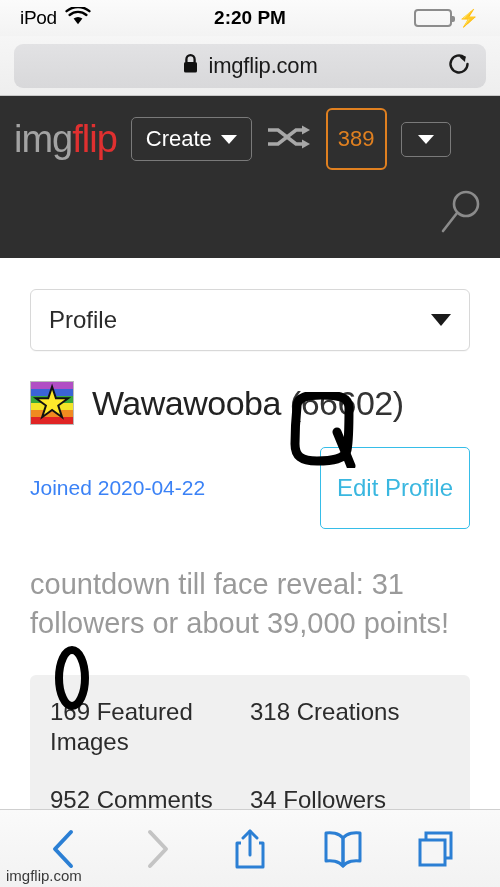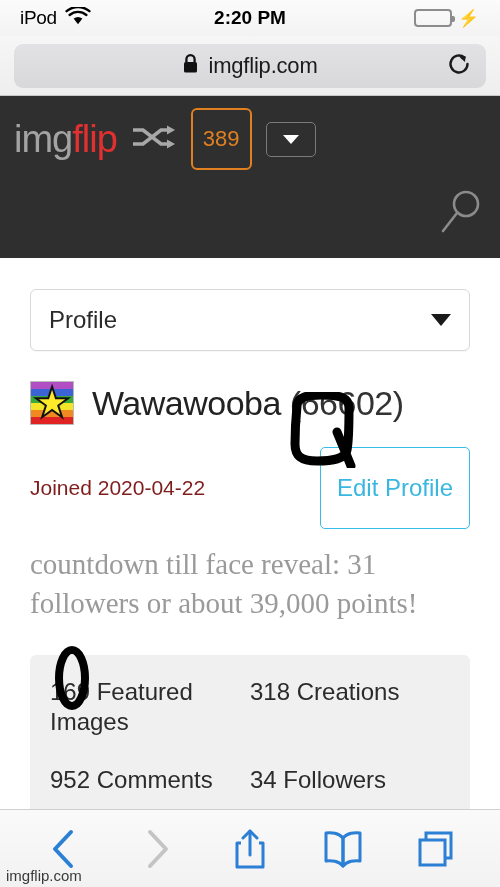--- a/index.html
+++ b/index.html
@@ -101,28 +101,28 @@
     position:absolute; left:50%; top:50%; transform:translate(-50%,-50%);
     font-size: 42px; line-height: 1; color:#ffe92b;
     -webkit-text-stroke: 2px #111; text-shadow: 0 0 0 #111;
   }
   .username {
     font-size: 34px; color:#222; margin-left: 18px; letter-spacing:-0.5px; white-space:nowrap;
   }
   .username .pts { color:#333; }
 
   .meta-row { display:flex; align-items:center; margin-top: 22px; }
-  .joined { font-size:21px; color:#7f1d1d; }
+  .joined { font-size:21px; color:#3b82f6; }
   .btn-edit {
     margin-left:auto; border:1px solid #36bde8; border-radius:5px; color:#3ab7e0;
     font-size:24px; padding: 26px 16px; background:#fff;
   }
 
   .bio {
-    margin-top: 16px; font-family: Liberation Serif, serif;
+    margin-top: 36px; font-family: Liberation Sans, sans-serif;
     font-size: 29px; line-height: 1.35; color:#9a9a9a;
   }
 
   .stats {
     margin-top: 32px; background:#f0f0f0; border-radius:6px;
     padding: 22px 20px 24px 20px;
     display:grid; grid-template-columns: 1fr 1fr; row-gap: 28px;
   }
   .stat { font-size: 24px; color:#2b2b2b; line-height:1.25; }
 
@@ -187,20 +187,24 @@
         </svg>
       </span>
     </div>
   </div>
 
   <div class="site-header">
     <div class="hdr-row">
       <div class="logo">
         <span class="img">img</span><span class="flip">flip</span>
       </div>
+      <div class="btn-create">
+        <span>Create</span>
+        <span class="caret-down"></span>
+      </div>
       <span class="shuffle-icon">
         <svg width="46" height="28" viewBox="0 0 46 28">
           <path d="M2 7 H12 L30 21 H38" stroke="#a8a8a8" stroke-width="3.6" fill="none"></path>
           <path d="M2 21 H12 L30 7 H38" stroke="#a8a8a8" stroke-width="3.6" fill="none"></path>
           <path d="M36 2.5 L44 7 L36 11.5 Z" fill="#a8a8a8"></path>
           <path d="M36 16.5 L44 21 L36 25.5 Z" fill="#a8a8a8"></path>
         </svg>
       </span>
       <div class="points-badge">389</div>
       <div class="btn-dropdown">

